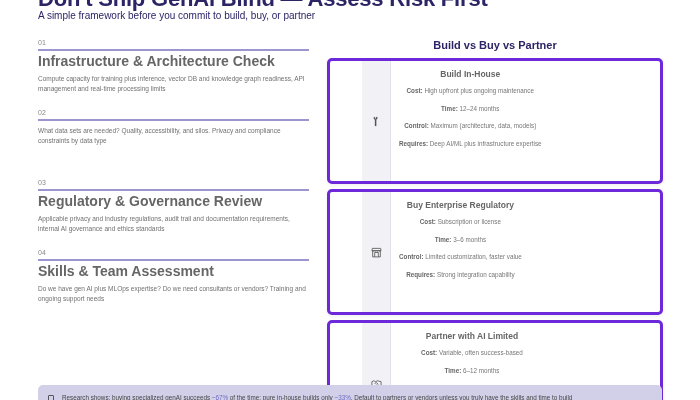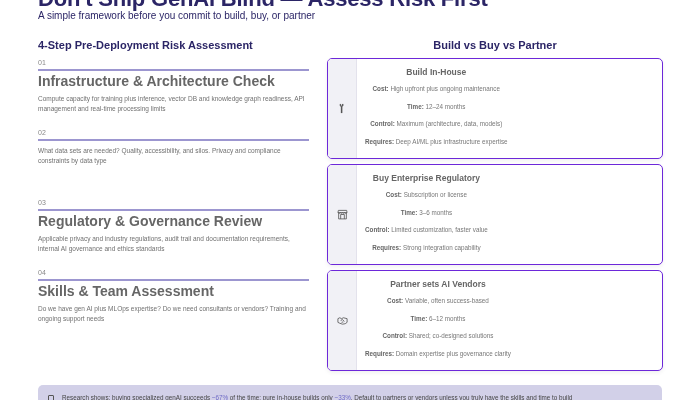--- a/index.html
+++ b/index.html
@@ -13,40 +13,39 @@
     .col-right { position: absolute; left: 327px; top: 38px; width: 336px; text-align: center; }
 
     .section-heading { font-size: 11px; font-weight: 700; color: #2b2566; height: 20px; line-height: 14px; }
 
     .step { height: 70px; }
     .step-num { font-size: 7px; color: #888; height: 10px; line-height: 10px; }
     .step-rule { height: 2px; background: #9c96d0; margin: 1px 0 5px 0; }
     .step-title { font-size: 14px; font-weight: 700; color: #666; height: 13px; line-height: 11px; margin-bottom: 5px; }
     .step-desc { font-size: 6.5px; color: #707070; line-height: 10px; }
 
-    .card { position: relative; width: 336px; height: 101px; border: 1px solid #6d28d9; border-radius: 5px; background: #fff; box-shadow: 0 2px 4px rgba(0,0,0,0.06); margin-bottom: 5px; display: flex; overflow: hidden; }
+    .card { position: relative; width: 336px; height: 126px; border: 3px solid #6d28d9; border-radius: 5px; background: #fff; box-shadow: 0 2px 4px rgba(0,0,0,0.06); margin-bottom: 5px; display: flex; overflow: hidden; padding-left: 32px; }
     .card-icon-col { width: 29px; background: #f1f1f6; border-right: 1px solid #e3e2ec; display: flex; align-items: center; justify-content: center; }
     .card-icon-col svg { width: 11px; height: 11px; }
     .card-body { padding: 7px 0 0 8px; }
     .card-title { font-size: 8.5px; font-weight: 700; color: #666; height: 15px; line-height: 12px; margin-bottom: 3px; }
     .card-line { font-size: 6.3px; color: #777; height: 17.5px; line-height: 10px; }
     .card-line b { font-weight: 700; color: #666; }
 
     .banner { position: absolute; left: 38px; top: 385px; width: 624px; height: 30px; background: #d2d0e8; border-radius: 5px; padding: 9px 10px 0 10px; font-size: 6.3px; color: #444; white-space: nowrap; overflow: hidden; }
     .banner .chk { display: inline-block; width: 6px; height: 6px; border: 1px solid #555; border-radius: 1px; vertical-align: middle; margin-right: 8px; }
     .banner .hl { color: #6f6bc6; }
   </style>
 </head>
 <body>
 
 <div class="title">Don't Ship GenAI Blind — Assess Risk First</div>
 <div class="subtitle">A simple framework before you commit to build, buy, or partner</div>
 
 <div class="col-left">
-  <div class="section-heading">4-Step Pre-Deployment Risk Assessment</div>
 
   <div class="step">
     <div class="step-num">01</div>
     <div class="step-rule"></div>
     <div class="step-title">Infrastructure &amp; Architecture Check</div>
     <div class="step-desc">Compute capacity for training plus inference, vector DB and knowledge graph readiness, API management and real-time processing limits</div>
   </div>
   <div class="step">
     <div class="step-num">02</div>
     <div class="step-rule"></div>
@@ -102,21 +101,21 @@
   </div>
 
   <div class="card">
     <div class="card-icon-col">
       <svg viewBox="0 0 12 12">
           <path d="M1 4 L3 3 L5 4 L7 3 L11 4 V8 L9 9.5 L6 10 L3 9 L1 8 Z" stroke="#555" stroke-width="0.9" fill="none"></path>
           <path d="M4 6 L6 5 L8 7 M5 8 L7 7.5" stroke="#555" stroke-width="0.9" fill="none"></path>
         </svg>
     </div>
     <div class="card-body">
-      <div class="card-title">Partner sets AI Vendors</div>
+      <div class="card-title">Partner with AI Limited</div>
       <div class="card-line"><b>Cost:</b> <span>Variable, often success-based</span></div>
       <div class="card-line"><b>Time:</b> <span>6–12 months</span></div>
       <div class="card-line"><b>Control:</b> <span>Shared; co-designed solutions</span></div>
       <div class="card-line"><b>Requires:</b> <span>Domain expertise plus governance clarity</span></div>
     </div>
   </div>
 </div>
 
 <div class="banner">
   <span class="chk"></span><span>Research shows: buying specialized genAI succeeds </span><span class="hl">~67%</span><span> of the time; pure in-house builds only </span><span class="hl">~33%</span><span>. Default to partners or vendors unless you truly have the skills and time to build</span>

